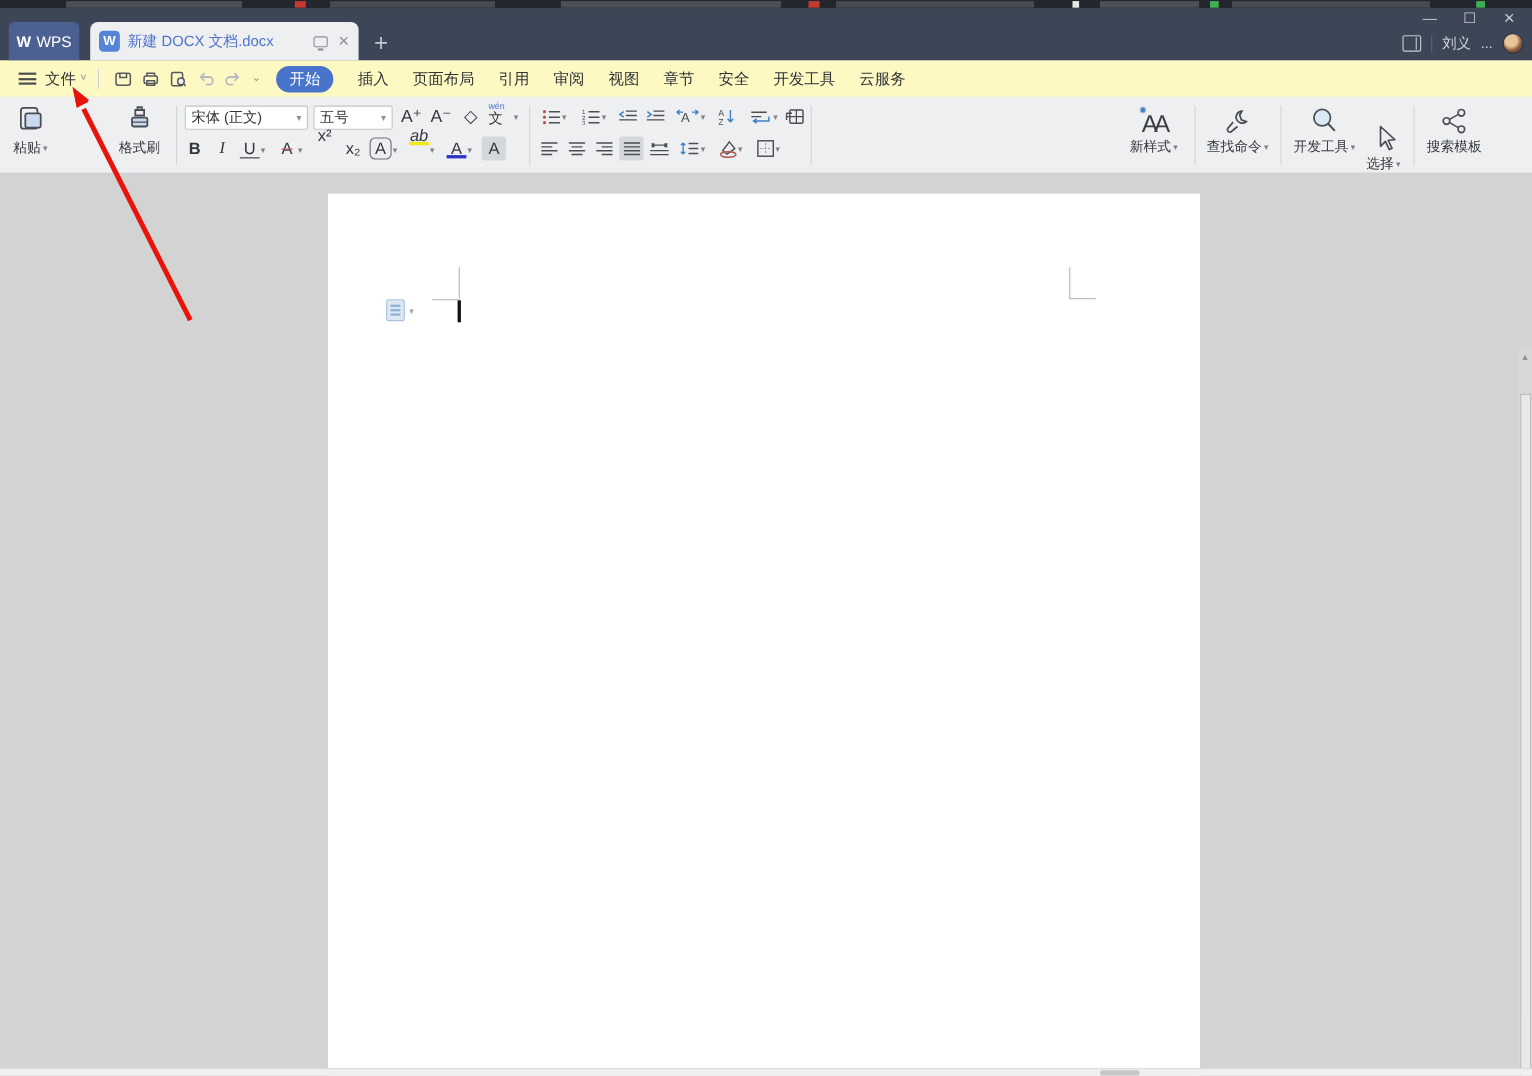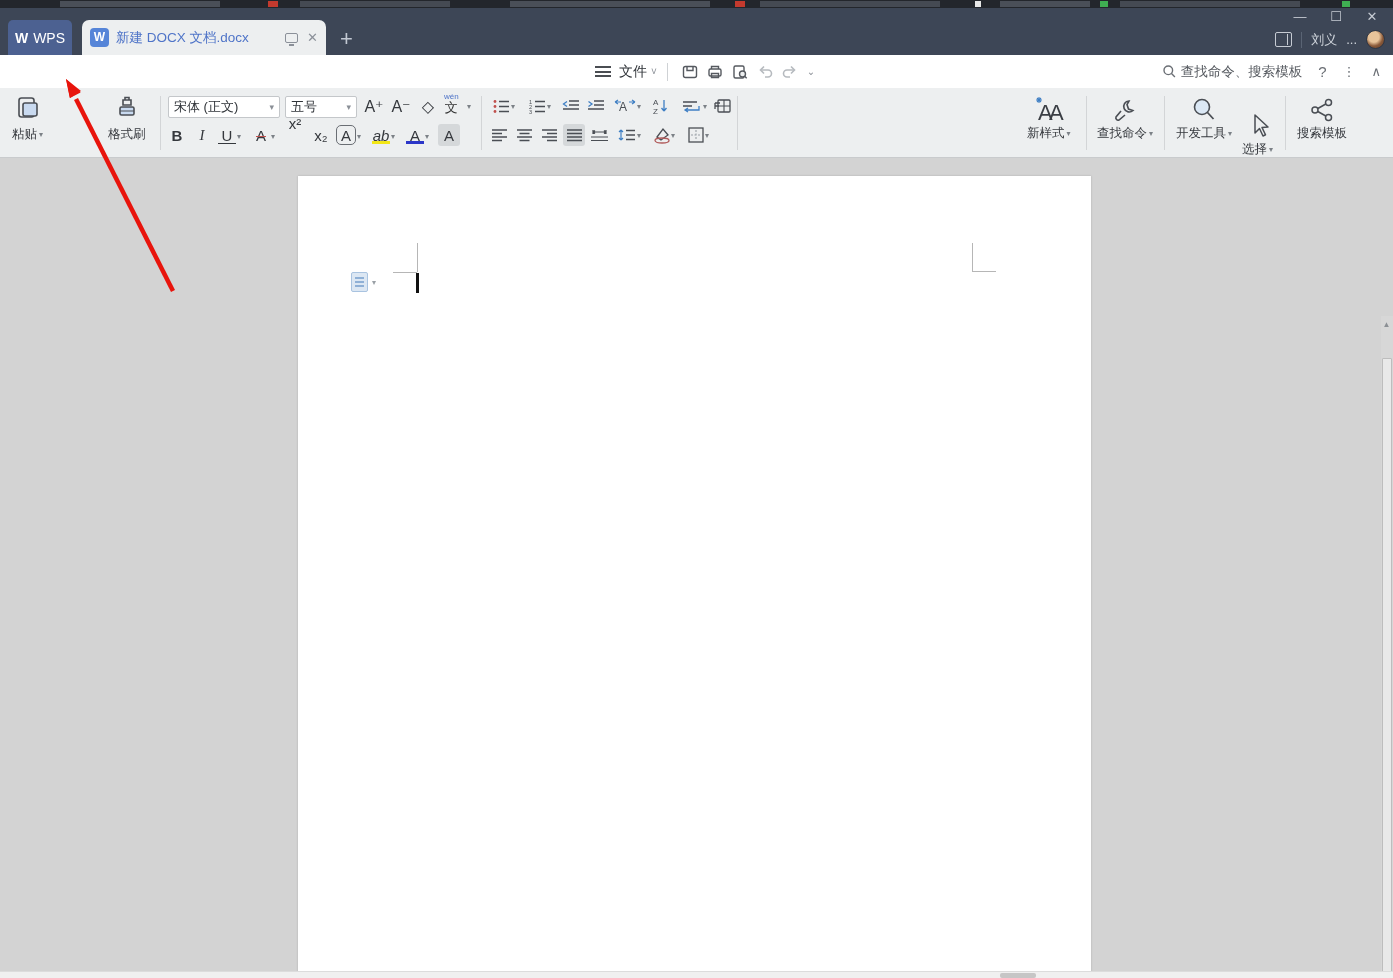--- a/index.html
+++ b/index.html
@@ -24,21 +24,21 @@
   .wps-logo { font-weight:bold; font-size:14px; letter-spacing:-1px; }
   .doc-tab { position:absolute; left:82px; top:12px; width:244px; height:35px; background:#edeff0; border-radius:7px 7px 0 0; display:flex; align-items:center; padding:0 8px; gap:7px; }
   .doc-tab .w-ico { width:19px; height:19px; background:#5685d8; border-radius:4px; color:#fff; font-size:12px; font-weight:bold; text-align:center; line-height:19px; }
   .doc-tab .t-title { color:#4f74c8; font-size:13.5px; flex:1; white-space:nowrap; overflow:hidden; }
   .tab-mini { color:#8b9099; font-size:13px; }
   .monitor-ico { width:13px; height:10px; border:1.5px solid #8b9099; border-radius:2px; position:relative; margin-right:2px; }
   .monitor-ico:after { content:""; position:absolute; left:3px; right:3px; bottom:-4px; height:1.5px; background:#8b9099; }
   .newtab-btn { position:absolute; left:340px; top:18px; color:#c2c8d2; font-size:22px; font-weight:300; }
 
   
-  .menubar { position:absolute; left:0; top:55px; width:1393px; height:33px; background:#ffffff; display:flex; align-items:center;justify-content:center; }
+  .menubar { position:absolute; left:0; top:55px; width:1393px; height:33px; background:#fef9c3; display:flex; align-items:center; }
   .hamburger { width:16px; height:11px; margin-left:17px; border-top:2px solid #4a4d52; border-bottom:2px solid #4a4d52; position:relative; }
   .hamburger:after { content:""; position:absolute; left:0; right:0; top:2.5px; height:2px; background:#4a4d52; }
   .file-label { margin-left:8px; font-size:14px; color:#2f3338; }
   .caret-down { margin-left:4px; color:#8a8f96; font-size:10px; }
   .mdiv { width:1px; height:18px; background:#cfd2d5; margin:0 10px; }
   .qa-ico { width:25px; text-align:center; color:#55595f; font-size:15px; }
   .qa-ico.gray { color:#b6babf; }
   .menu-tabs { display:flex; align-items:center; gap:22px; margin-left:14px; }
   .menu-tab { font-size:14px; color:#2f3338; white-space:nowrap; }
   .menu-tab.active { background:#4874cb; color:#fff; border-radius:12px; padding:3px 12px; }
@@ -165,31 +165,31 @@
         <path d="M8 3.5 L4.5 7 L8 10.5" fill="none" stroke="#b6babf" stroke-width="1.6"></path>
       </svg>
   </div>
   <div class="qa-ico gray">
     <svg class="icon" width="18" height="18" viewBox="0 0 18 18" style="margin:auto">
         <path d="M13 7 H6 a3.5 3.5 0 0 0 0 7 h3" fill="none" stroke="#b6babf" stroke-width="1.6"></path>
         <path d="M10 3.5 L13.5 7 L10 10.5" fill="none" stroke="#b6babf" stroke-width="1.6"></path>
       </svg>
   </div>
   <span class="caret-down">⌄</span>
-  <div class="menu-right">
-    <div class="search-box">
-      <svg class="icon" width="15" height="15" viewBox="0 0 15 15">
-          <circle cx="6.3" cy="6.3" r="4.3" fill="none" stroke="#6a6e74" stroke-width="1.4"></circle>
-          <path d="M9.5 9.5 l3.4 3.4" stroke="#6a6e74" stroke-width="1.4"></path>
-        </svg>
-      <span>查找命令、搜索模板</span>
-    </div>
-    <span style="font-size:15px;color:#6a6e74">?</span>
-    <span style="color:#6a6e74">⋮</span>
-    <span style="color:#6a6e74">∧</span>
+  <div class="menu-tabs">
+    <span class="menu-tab active">开始</span>
+    <span class="menu-tab">插入</span>
+    <span class="menu-tab">页面布局</span>
+    <span class="menu-tab">引用</span>
+    <span class="menu-tab">审阅</span>
+    <span class="menu-tab">视图</span>
+    <span class="menu-tab">章节</span>
+    <span class="menu-tab">安全</span>
+    <span class="menu-tab">开发工具</span>
+    <span class="menu-tab">云服务</span>
   </div>
 </div>
 
 <div class="ribbon">
 
   <div class="bigbtn" style="left:12px;top:6px">
     <svg class="icon" width="30" height="30" viewBox="0 0 30 30">
         <rect x="6" y="4" width="15" height="19" rx="2.5" fill="none" stroke="#4a4e54" stroke-width="1.6"></rect>
         <rect x="10" y="9" width="14" height="13" rx="2" fill="#c9daf0" stroke="#4a4e54" stroke-width="1.6"></rect>
       </svg>
@@ -230,40 +230,40 @@
     <span>宋体 (正文)</span>
     <span class="caret-down">▾</span>
   </div>
   <div class="combo" style="position:absolute;left:285px;top:8px;width:72px">
     <span>五号</span>
     <span class="caret-down">▾</span>
   </div>
   <div class="fmt-box" style="position:absolute;left:363px;top:7px;font-size:16px">A⁺</div>
   <div class="fmt-box" style="position:absolute;left:390px;top:7px;font-size:16px">A⁻</div>
   <div class="fmt-box" style="position:absolute;left:417px;top:7px;font-size:16px">◇</div>
-  <div style="position:absolute;left:444px;top:5px;text-align:center;line-height:1">
+  <div style="position:absolute;left:444px;top:5px;text-align:left;line-height:1">
     <div style="font-size:8px;color:#4f74c8">wén</div>
     <div style="font-size:13px">文</div>
   </div>
   <span class="mini-caret" style="position:absolute;left:468px;top:14px">▾</span>
 
   <div class="fmt-box" style="position:absolute;left:166px;top:36px;font-weight:bold">B</div>
   <div class="fmt-box" style="position:absolute;left:191px;top:36px;font-style:italic;font-family:'Liberation Serif',serif">I</div>
   <div class="fmt-box ulineA" style="position:absolute;left:216px;top:36px">
       <span>U</span>
       <span class="bar" style="background:#35383d;height:1.5px"></span>
     </div>
   <span class="mini-caret" style="position:absolute;left:238px;top:44px">▾</span>
   <div class="fmt-box" style="position:absolute;left:250px;top:36px;text-decoration:line-through;text-decoration-color:#c0504d">A</div>
   <span class="mini-caret" style="position:absolute;left:272px;top:44px">▾</span>
   <div class="fmt-box" style="position:absolute;left:284px;top:24px">x²</div>
   <div class="fmt-box" style="position:absolute;left:310px;top:36px">x₂</div>
   <div class="fmt-box" style="position:absolute;left:336px;top:36px;border:1.3px solid #6a6e74;border-radius:5px;width:20px;height:20px;margin-top:1px">A</div>
   <span class="mini-caret" style="position:absolute;left:358px;top:44px">▾</span>
-  <div class="fmt-box ulineA" style="position:absolute;left:370px;top:36px;font-style:italic">
+  <div class="fmt-box ulineA" style="position:absolute;left:370px;top:24px;font-style:italic">
       <span>ab</span>
       <span class="bar" style="background:#f2e617"></span>
     </div>
   <span class="mini-caret" style="position:absolute;left:392px;top:44px">▾</span>
   <div class="fmt-box ulineA" style="position:absolute;left:404px;top:36px">
       <span>A</span>
       <span class="bar" style="background:#2b36c8"></span>
     </div>
   <span class="mini-caret" style="position:absolute;left:426px;top:44px">▾</span>
   <div class="fmt-box sel" style="position:absolute;left:438px;top:36px">A</div>

